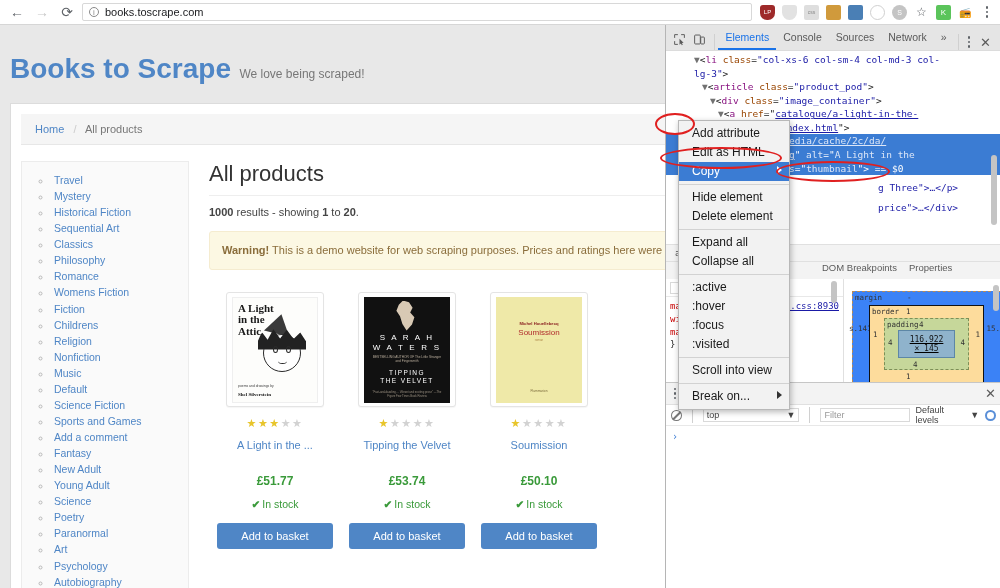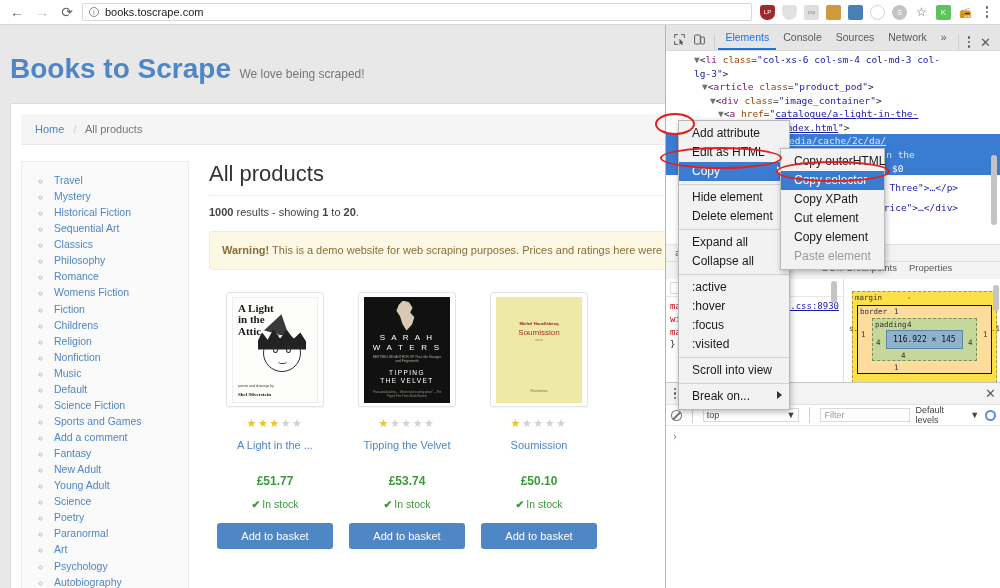--- a/index.html
+++ b/index.html
@@ -199,21 +199,21 @@
   .styles-left { width: 178px; border-right: 1px solid #e0e0e0; overflow: hidden; position: relative; }
   .st-filterbar { height: 18px; border-bottom: 1px solid #e8e8e8; display:flex; align-items:center; font-size:9px; color:#777; padding-left:4px; gap: 6px;}
   .st-filter-input { border:1px solid #d9d9d9; height:12px; width:52px; }
   .css-code { font-size: 9px; line-height: 1.42; padding: 3px 4px; color: #222; white-space: pre; }
   .css-prop { color: #c80000; }
   .css-val { color: #222; }
   .css-src { color: #1a1aa6; text-decoration: underline; float: right; font-size: 9px; }
 
   .styles-right { flex: 1; position: relative; overflow: hidden; background: #fff; }
   .boxmodel { position: absolute; left: 8px; top: 12px; }
-  .bm-margin { background: #fde047; border: 1px dashed #b98b55; padding: 13px 4px; position: relative; }
+  .bm-margin { background: #3b82f6; border: 1px dashed #b98b55; padding: 13px 16px; position: relative; text-decoration: underline; }
   .bm-border { background: #fddc9c; border: 1px solid #111; padding: 12px 14px; position: relative; }
   .bm-padding { background: #c6d79a; border: 1px dashed #7d8f57; padding: 11px 13px; position: relative; }
   .bm-content { background: #8fb3cc; border: 1px solid #5d87a6; padding: 4px 6px; font-size: 8px; color: #111; text-align:center; }
   .bm-label { position: absolute; font-size: 7.5px; color: #333; }
   .bm-num { position: absolute; font-size: 7.5px; color: #333; }
   .bm-scroll { position:absolute; left: 4px; bottom: 3px; width: 130px; height: 5px; background:#c9c9c9; border-radius:3px; }
 
   .vscroll { position: absolute; width: 6px; background: #c4c4c4; border-radius: 3px; }
 
   
@@ -574,26 +574,18 @@
       <div class="mi">:active</div>
       <div class="mi">:hover</div>
       <div class="mi">:focus</div>
       <div class="mi">:visited</div>
       <div class="mi-sep"></div>
       <div class="mi">Scroll into view</div>
       <div class="mi-sep"></div>
       <div class="mi">Break on...<span class="sub-arrow"></span></div>
     </div>
 
-  <div class="ctxmenu" id="ctx-copy" style="left:780px; top:148px; width:105px;">
-      <div class="mi">Copy outerHTML</div>
-      <div class="mi hl">Copy selector</div>
-      <div class="mi">Copy XPath</div>
-      <div class="mi">Cut element</div>
-      <div class="mi">Copy element</div>
-      <div class="mi dis">Paste element</div>
-    </div>
 
   <div class="ellipse" style="left:655px;top:113px;width:40px;height:22px;"></div>
   <div class="ellipse" style="left:660px;top:147px;width:122px;height:22px;"></div>
   <div class="ellipse" style="left:776px;top:161px;width:114px;height:21px;"></div>
 
 </div>
 
 </body></html>

